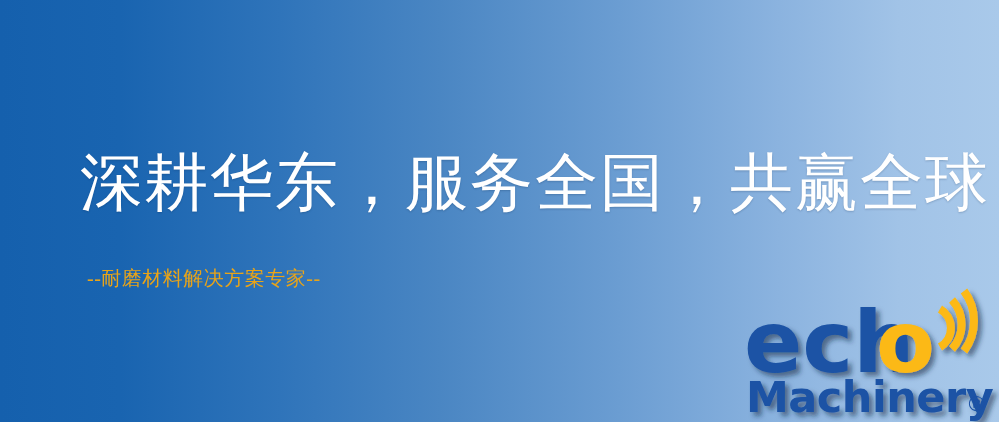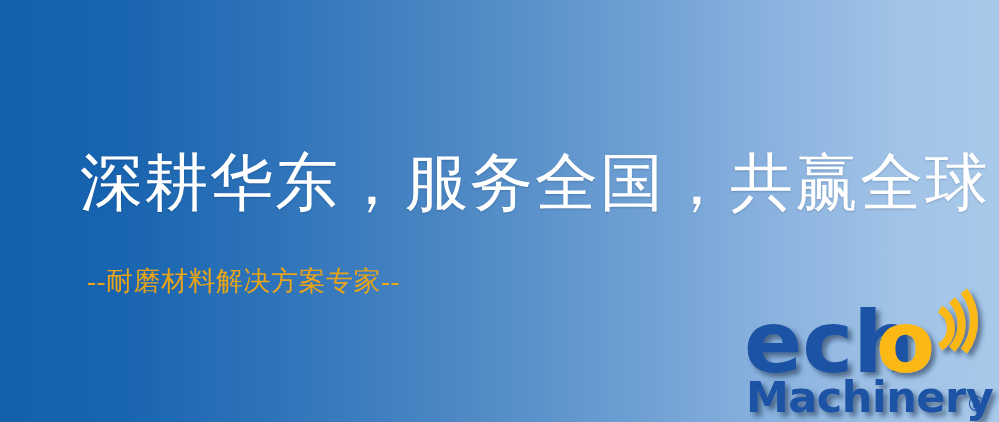--- a/index.html
+++ b/index.html
@@ -42,21 +42,21 @@
     white-space: nowrap;
     text-shadow: 0 1px 2px rgba(0, 32, 70, 0.22);
   }
 
   
   .subhead {
     position: absolute;
     left: 87px;
     top: 268px;
     font-family: "Liberation Serif", "DejaVu Serif", serif;
-    font-size: 27px;
+    font-size: 20px;
     line-height: 1;
     letter-spacing: 0.5px;
     color: #e9a418;
     white-space: nowrap;
   }
 
   
   .logo {
     position: absolute;
     left: 744px;

